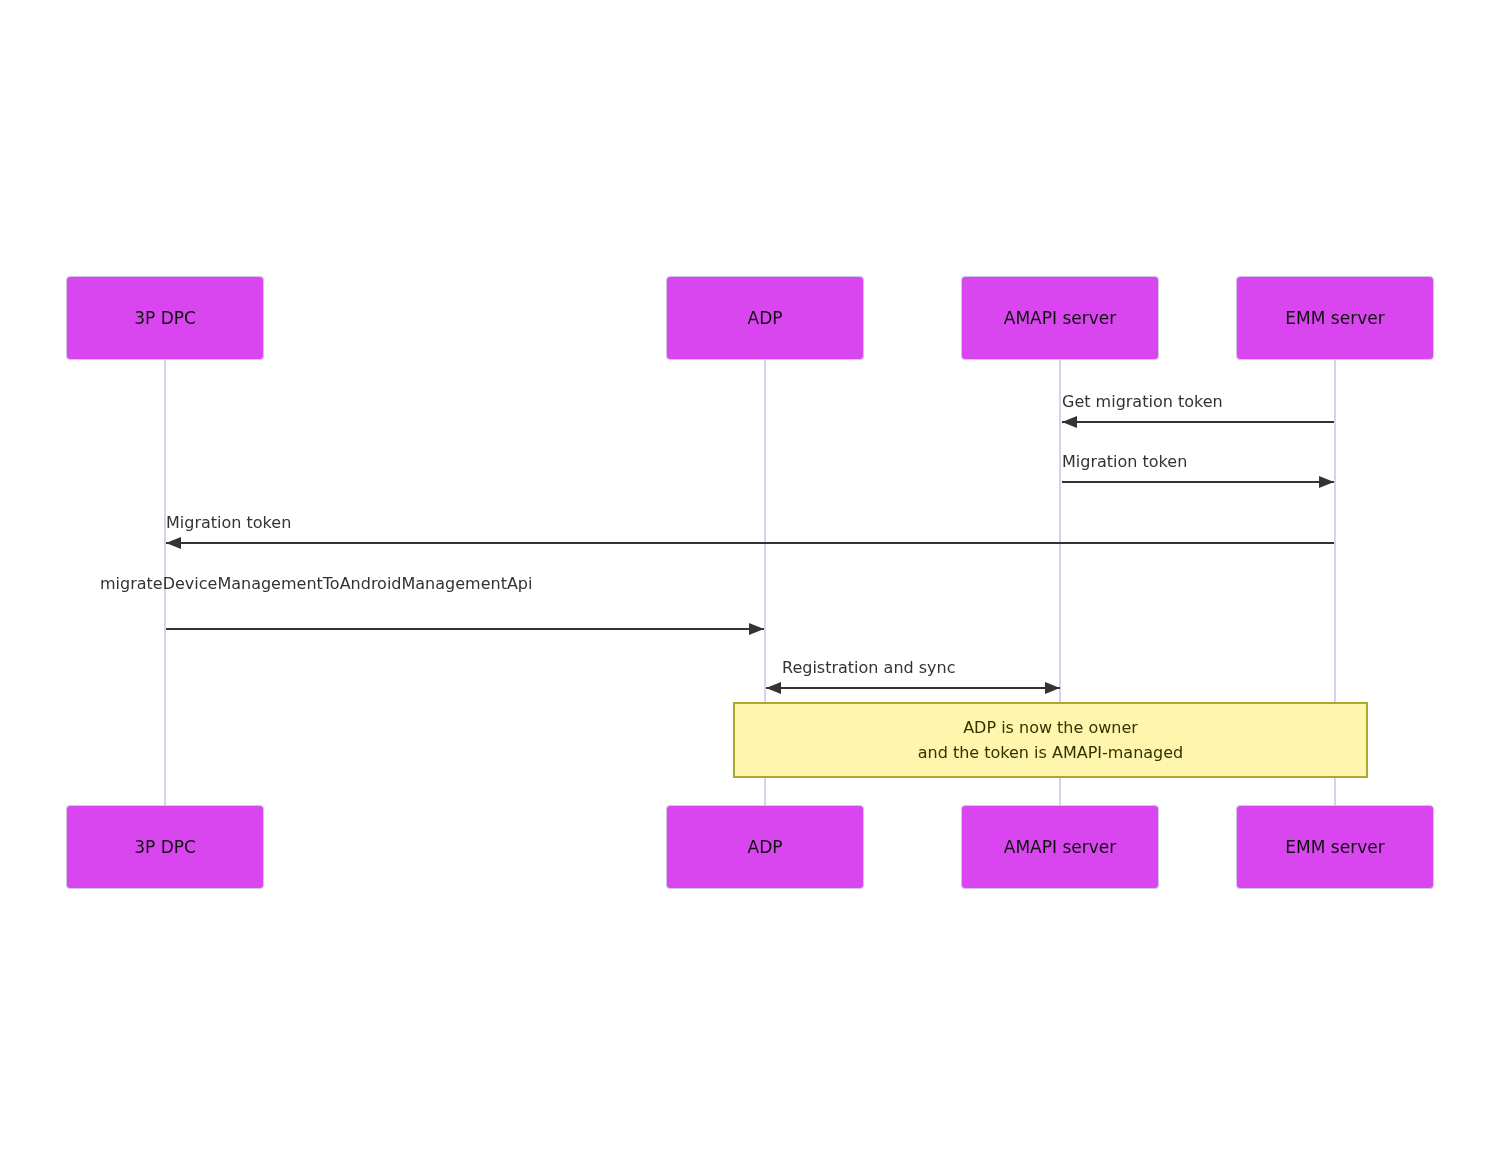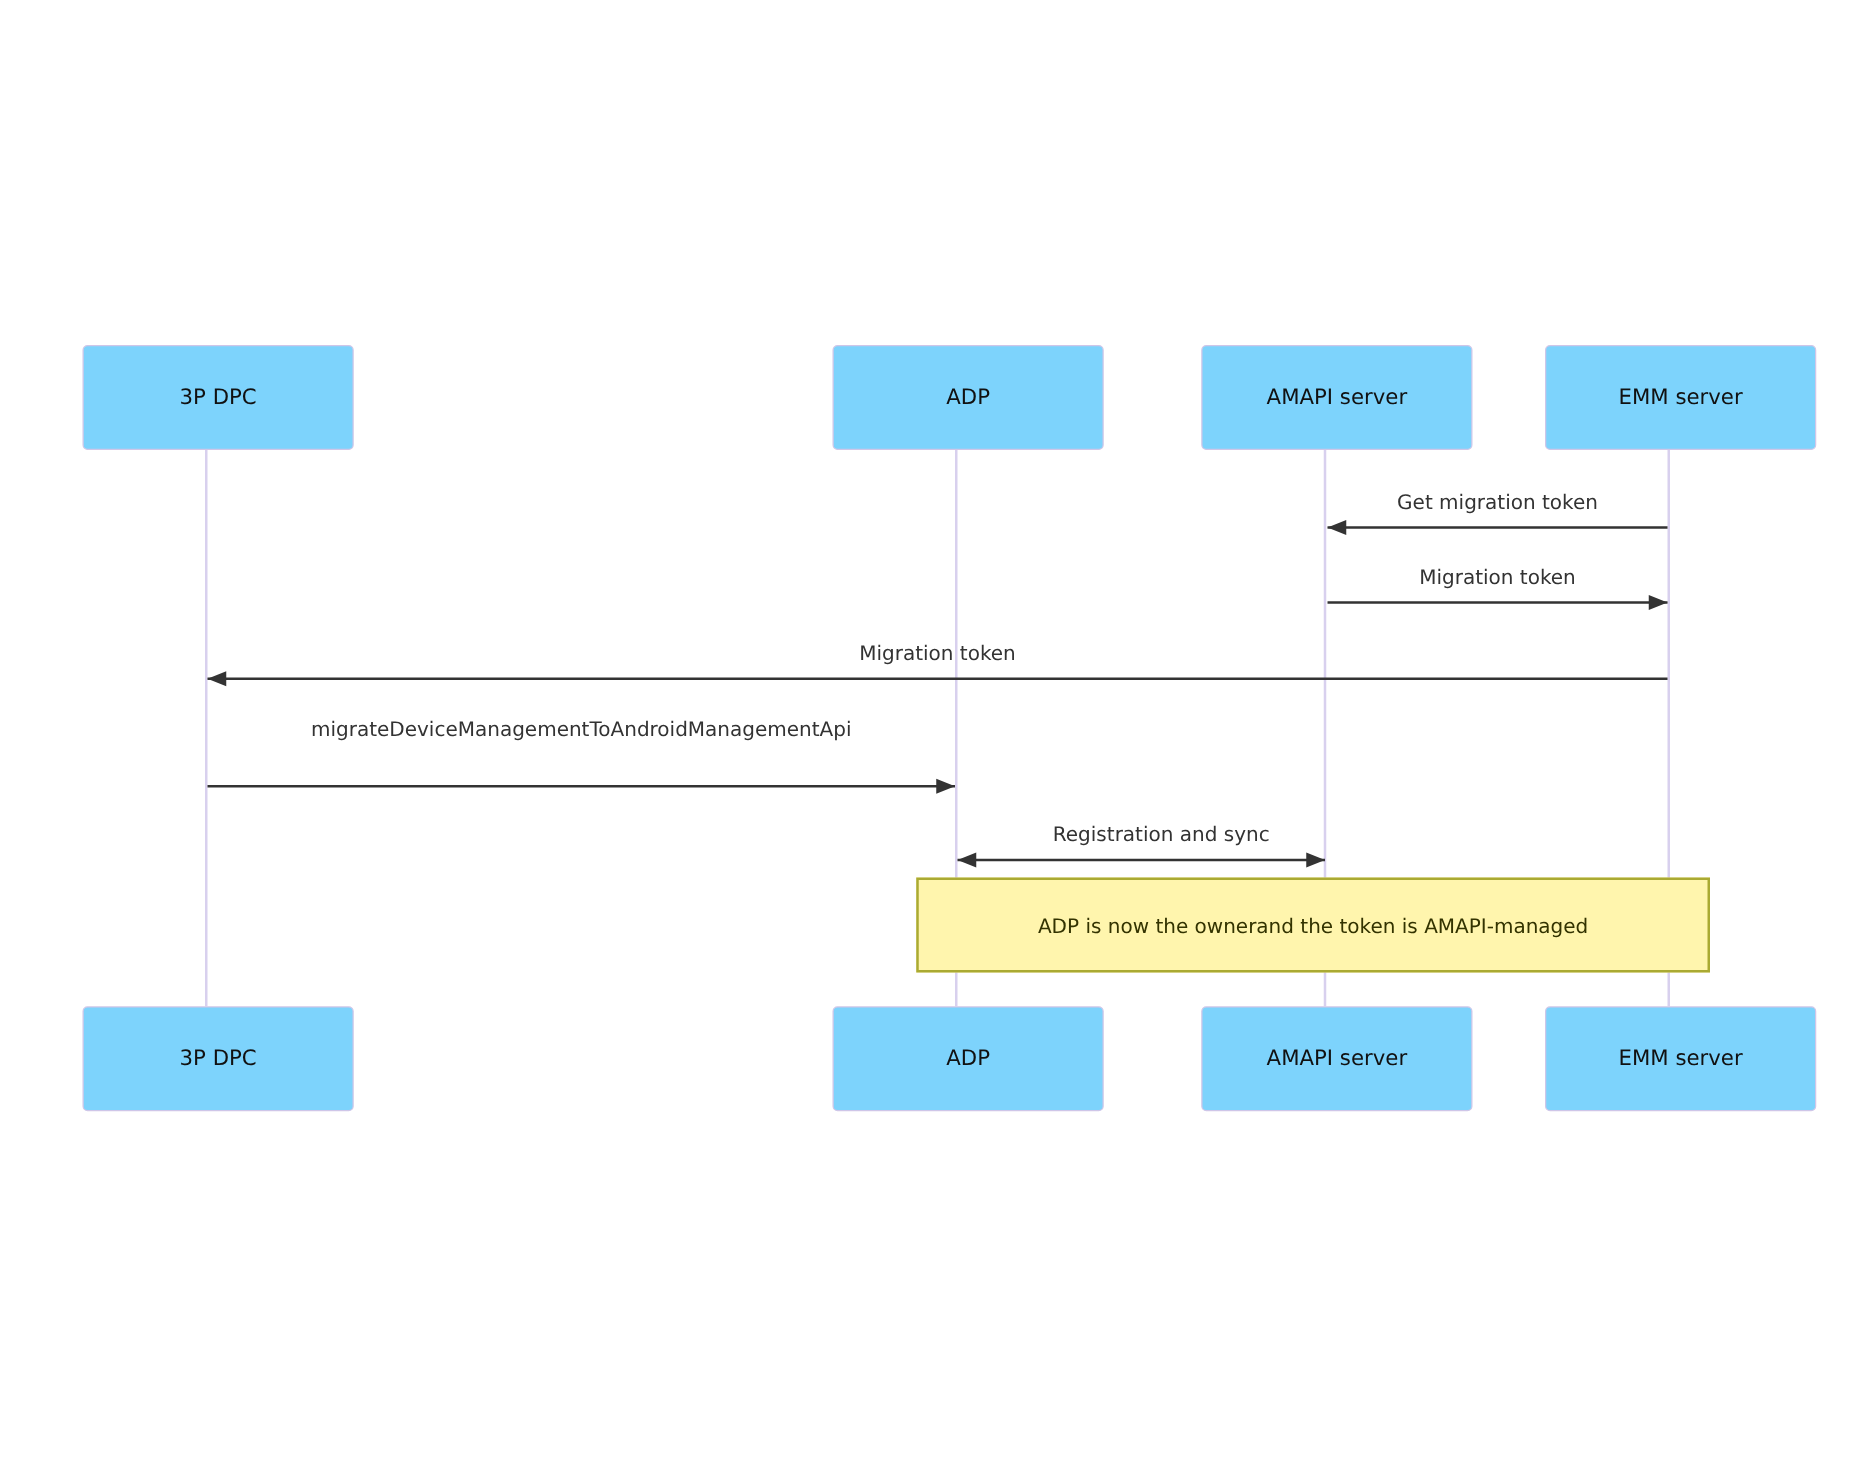--- a/index.html
+++ b/index.html
@@ -10,24 +10,24 @@
   .canvas {
     position: relative;
     width: 1500px;
     height: 1169px;
     background: #ffffff;
     font-family: "DejaVu Sans", "Liberation Sans", sans-serif;
     overflow: hidden;
   }
   .actor-box {
     position: absolute;
-    width: 217px;
+    width: 198px;
     height: 84px;
     box-sizing: border-box;
-    background: #7dd3fc;
+    background: #d946ef;
     border: 1px solid #cfc6e8;
     border-radius: 4px;
     display: flex;
     align-items: center;
     justify-content: center;
     font-size: 17px;
     color: #111111;
   }
   .lifeline {
     position: absolute;
@@ -55,35 +55,35 @@
     border-right-color: #333333;
   }
   .ah-right {
     right: 0;
     top: -7px;
     border-width: 6px 0 6px 15px;
     border-left-color: #333333;
   }
   .msg-label {
     position: absolute;
-    text-align: center;
     font-size: 16px;
     color: #333333;
     line-height: 24px;
   }
   .note-box {
     position: absolute;
     left: 733px;
     top: 702px;
     width: 635px;
     height: 76px;
     box-sizing: border-box;
     background: #fff5ad;
     border: 2px solid #aaaa33;
     display: flex;
+    flex-direction: column;
     align-items: center;
     justify-content: center;
     font-size: 16px;
     line-height: 25px;
     color: #333300;
     text-align: center;
   }
 </style>
 </head>
 <body>

